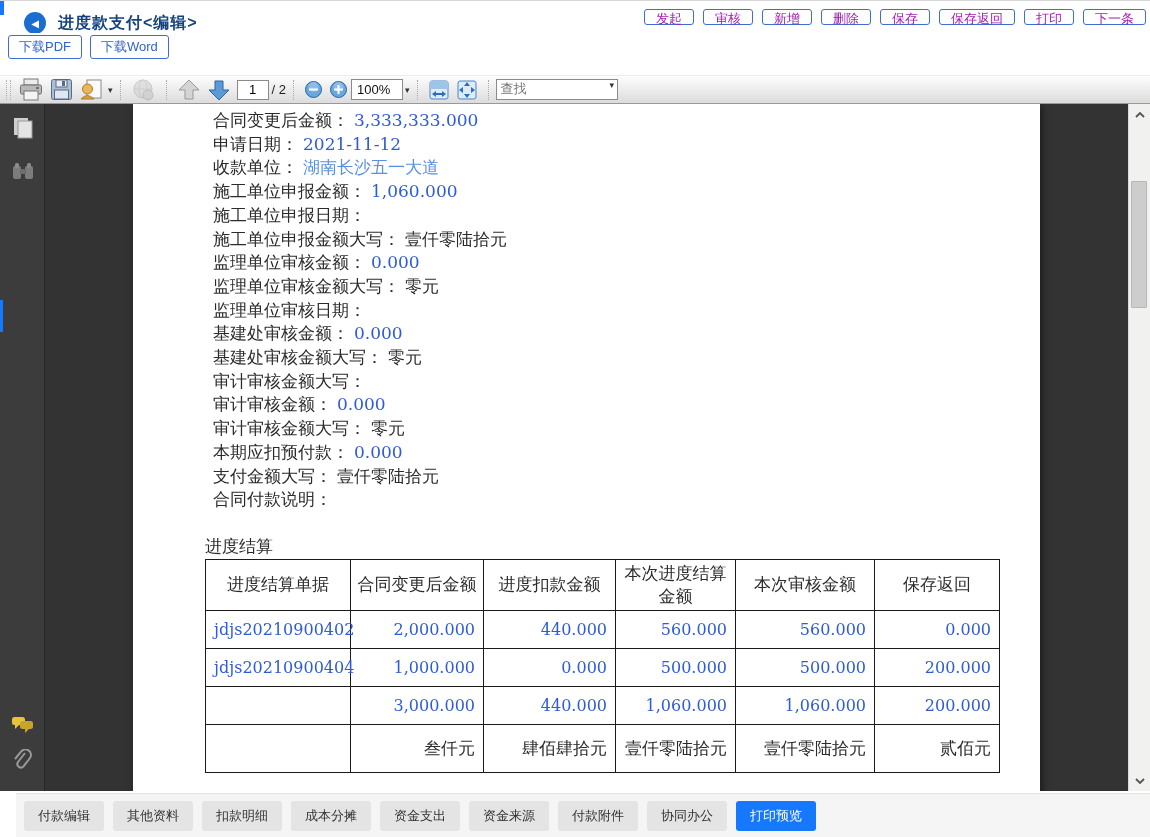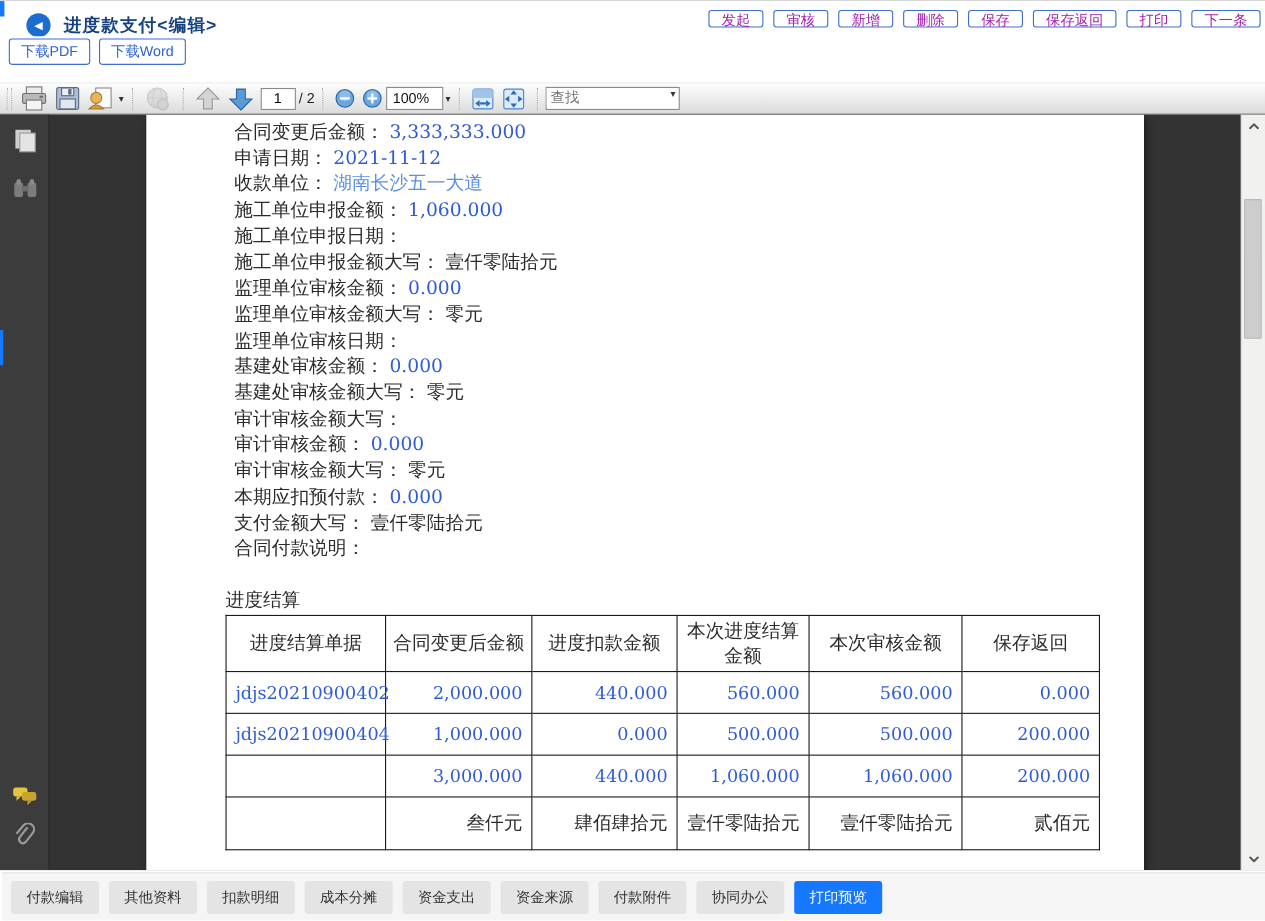--- a/index.html
+++ b/index.html
@@ -52,21 +52,21 @@
   .doc-table td { border:1px solid #1a1a1a; height:38px; padding:2px 8px; font-size:16px; vertical-align:middle;text-align:right; }
   tr.row-blue td { color:#2e5bd8; }
   tr.row-black td { color:#2b2b2b; font-size:17px; height:48px; }
 
   .pdf-scrollbar { position:absolute; right:0; top:0; bottom:0; width:22px; background:#f1f1f0; border-left:1px solid #dadada; }
   .sb-arrow { position:absolute; left:0; width:100%; height:17px; display:flex; align-items:center; justify-content:center; cursor:pointer; }
   .sb-arrow.up { top:2px; } .sb-arrow.down { bottom:2px; }
   .sb-thumb { position:absolute; top:77px; left:2px; right:3px; height:127px; background:#cdcdcd; border:1px solid #b8b8b8; border-radius:1px; cursor:pointer; }
 
   
-  .bottom-bar { position:absolute; left:2px; right:0; bottom:0; height:44px; background:#f5f5f5; border-top:1px solid #e2e2e2; display:flex; align-items:center; gap:9px; padding-left:8px; }
+  .bottom-bar { position:absolute; left:16px; right:0; bottom:0; height:44px; background:#f5f5f5; border-top:1px solid #e2e2e2; display:flex; align-items:center; gap:9px; padding-left:8px; }
   .tab { height:30px; padding:0 14px; background:#e4e4e4; border:none; border-radius:3px; font-size:13px; color:#333; display:flex; align-items:center; cursor:pointer; font-family:"Liberation Sans",sans-serif; }
   .tab.active { background:#1677ff; color:#fff; }
 </style>
 </head>
 <body>
 
 <div class="top-header">
   <div class="corner-accent"></div>
   <div class="back-btn">
       <span>◀</span>

